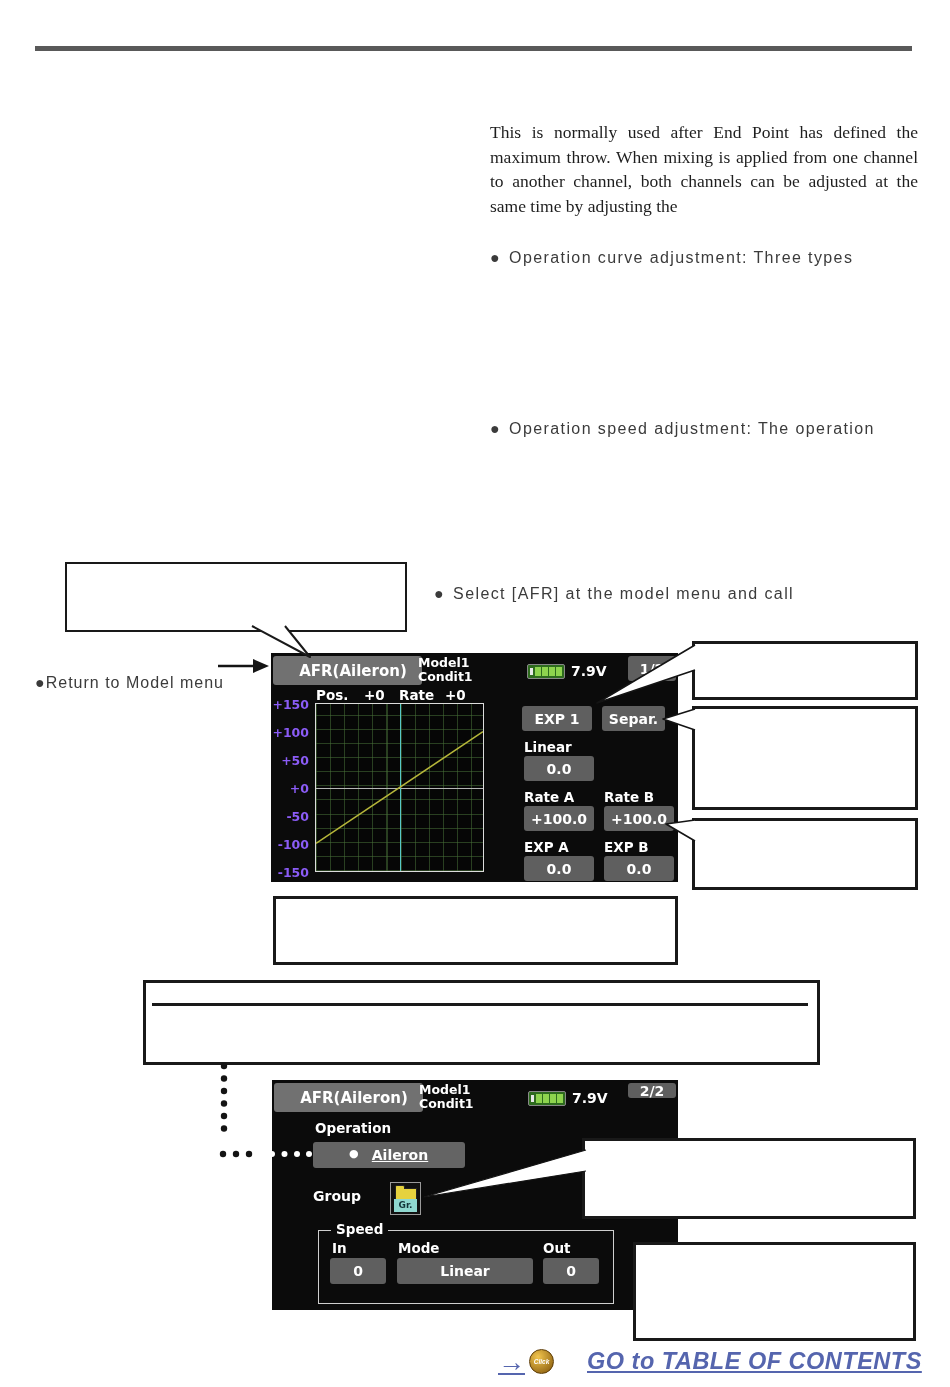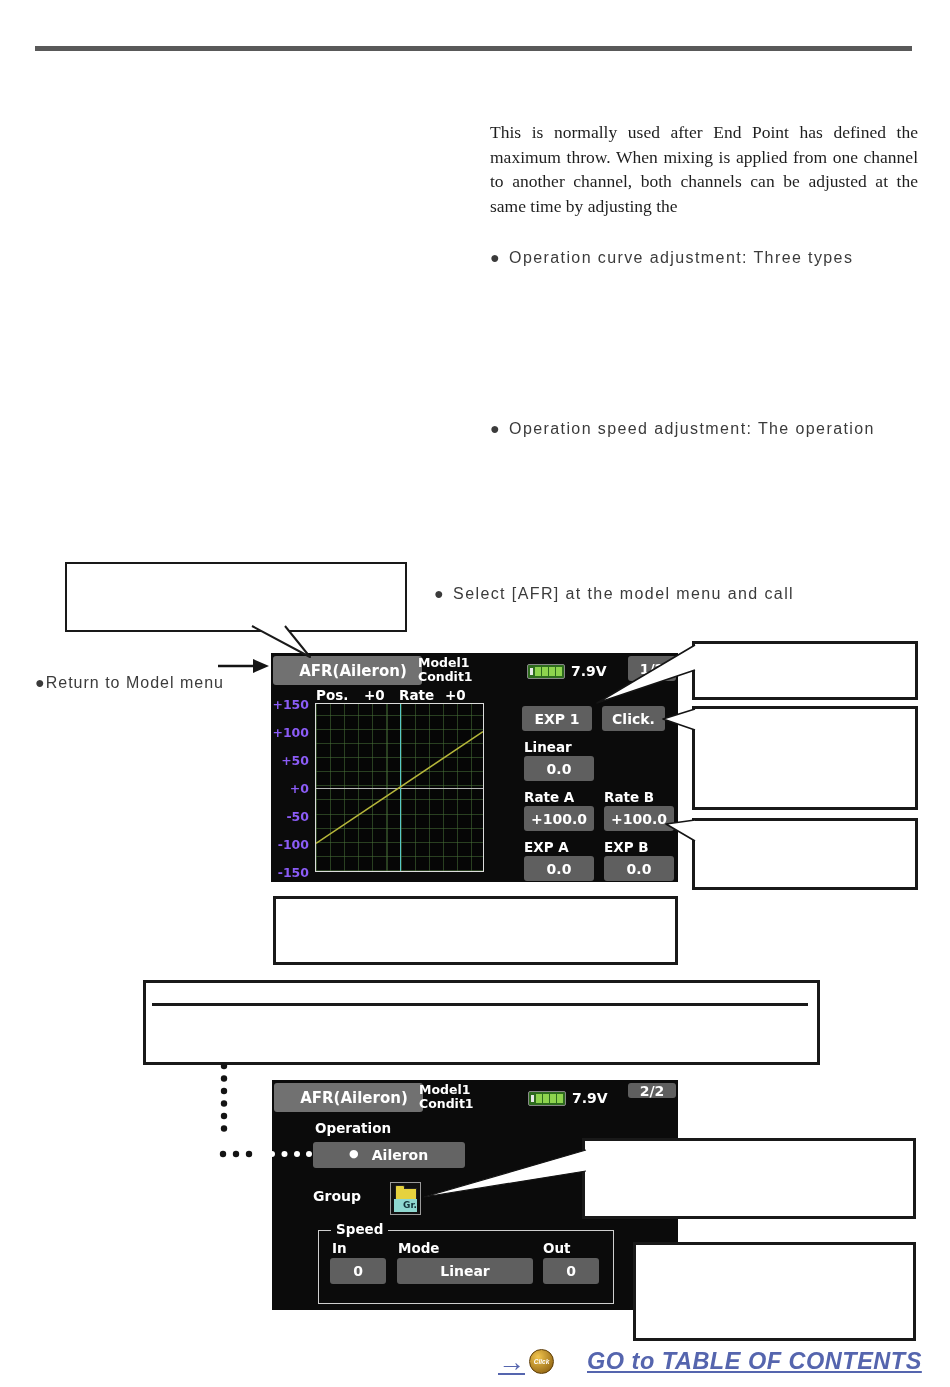--- a/index.html
+++ b/index.html
@@ -50,21 +50,21 @@
   .fieldset .legend{position:absolute;top:-10px;left:12px;background:#0b0b0b;
                     padding:0 5px;font-size:13.5px;font-weight:600;color:#fff;}
 
   
   .gr-icon{position:absolute;width:31px;height:33px;background:#101010;border:1px solid #9a9a9a;box-sizing:border-box;}
   .gr-folder{position:absolute;left:4px;top:5px;width:20px;height:11px;background:#e6d23e;
              border:1px solid #222;border-radius:1px;}
   .gr-folder::before{content:"";position:absolute;left:-1px;top:-4px;width:8px;height:3px;
              background:#e6d23e;border:1px solid #222;border-bottom:none;border-radius:2px 2px 0 0;}
   .gr-band{position:absolute;left:3px;bottom:2px;width:23px;height:13px;background:#8fd8d0;
-           color:#123238;font-size:9px;font-weight:bold;text-align:right;line-height:13px;}
+           color:#123238;font-size:9px;font-weight:bold;text-align:center;line-height:13px;}
 
   
   .footer-link{position:absolute;display:flex;align-items:center;gap:4px;color:#5565ae;
                font-family:"Liberation Sans",sans-serif;font-weight:bold;font-style:italic;z-index:5;}
   .footer-link .arrow{font-size:27px;text-decoration:underline;line-height:24px;font-weight:normal;}
   .click-icon{width:23px;height:23px;border-radius:50%;flex:none;
               background:radial-gradient(circle at 35% 30%, #f2c54d, #7e5208);
               border:1px solid #5e3d06;color:#fff;font-size:6.5px;font-style:italic;font-weight:bold;
               display:flex;align-items:center;justify-content:center;}
   .footer-link .txt{font-size:23.5px;text-decoration:underline;letter-spacing:.5px;white-space:nowrap;margin-left:29px;}
@@ -133,21 +133,21 @@
 
     <div class="graph" style="left:44px;top:50px;width:169px;height:169px;">
       <div class="hmid"></div>
       <div class="vmid"></div>
       <svg viewBox="0 0 169 169" preserveAspectRatio="none">
         <line x1="0" y1="141" x2="169" y2="28" stroke="#b6b63a" stroke-width="1.6"></line>
       </svg>
     </div>
 
     <div class="sbtn" style="left:251px;top:53px;width:70px;height:25px;">EXP 1</div>
-    <div class="sbtn" style="left:331px;top:53px;width:63px;height:25px;">Click.</div>
+    <div class="sbtn" style="left:331px;top:53px;width:63px;height:25px;">Separ.</div>
     <div class="slabel" style="left:253px;top:86px;">Linear</div>
     <div class="sbtn" style="left:253px;top:103px;width:70px;height:25px;">0.0</div>
     <div class="slabel" style="left:253px;top:136px;">Rate A</div>
     <div class="slabel" style="left:333px;top:136px;">Rate B</div>
     <div class="sbtn" style="left:253px;top:153px;width:70px;height:25px;">+100.0</div>
     <div class="sbtn" style="left:333px;top:153px;width:70px;height:25px;">+100.0</div>
     <div class="slabel" style="left:253px;top:186px;">EXP A</div>
     <div class="slabel" style="left:333px;top:186px;">EXP B</div>
     <div class="sbtn" style="left:253px;top:203px;width:70px;height:25px;">0.0</div>
     <div class="sbtn" style="left:333px;top:203px;width:70px;height:25px;">0.0</div>
@@ -164,21 +164,21 @@
         <span class="seg"></span>
         <span class="seg"></span>
         <span class="seg"></span>
     </div>
     <div class="slabel" style="left:300px;top:10px;font-size:14px;">7.9V</div>
     <div class="sbtn" style="left:356px;top:3px;width:48px;height:15px;">2/2</div>
 
     <div class="slabel" style="left:43px;top:40px;">Operation</div>
     <div class="sbtn" style="left:41px;top:62px;width:152px;height:26px;background:#646464;">
       <span class="abs" style="left:36px;top:5px;font-size:11px;">●</span>
-      <span style="margin-left:22px;">Aileron</span>
+      <span style="margin-left:22px;text-decoration:underline;">Aileron</span>
     </div>
 
     <div class="slabel" style="left:41px;top:108px;font-size:14px;">Group</div>
     <div class="gr-icon" style="left:118px;top:102px;">
       <span class="gr-folder"></span>
       <span class="gr-band">Gr.</span>
     </div>
 
     <div class="fieldset" style="left:46px;top:150px;width:294px;height:72px;">
       <span class="legend">Speed</span>

